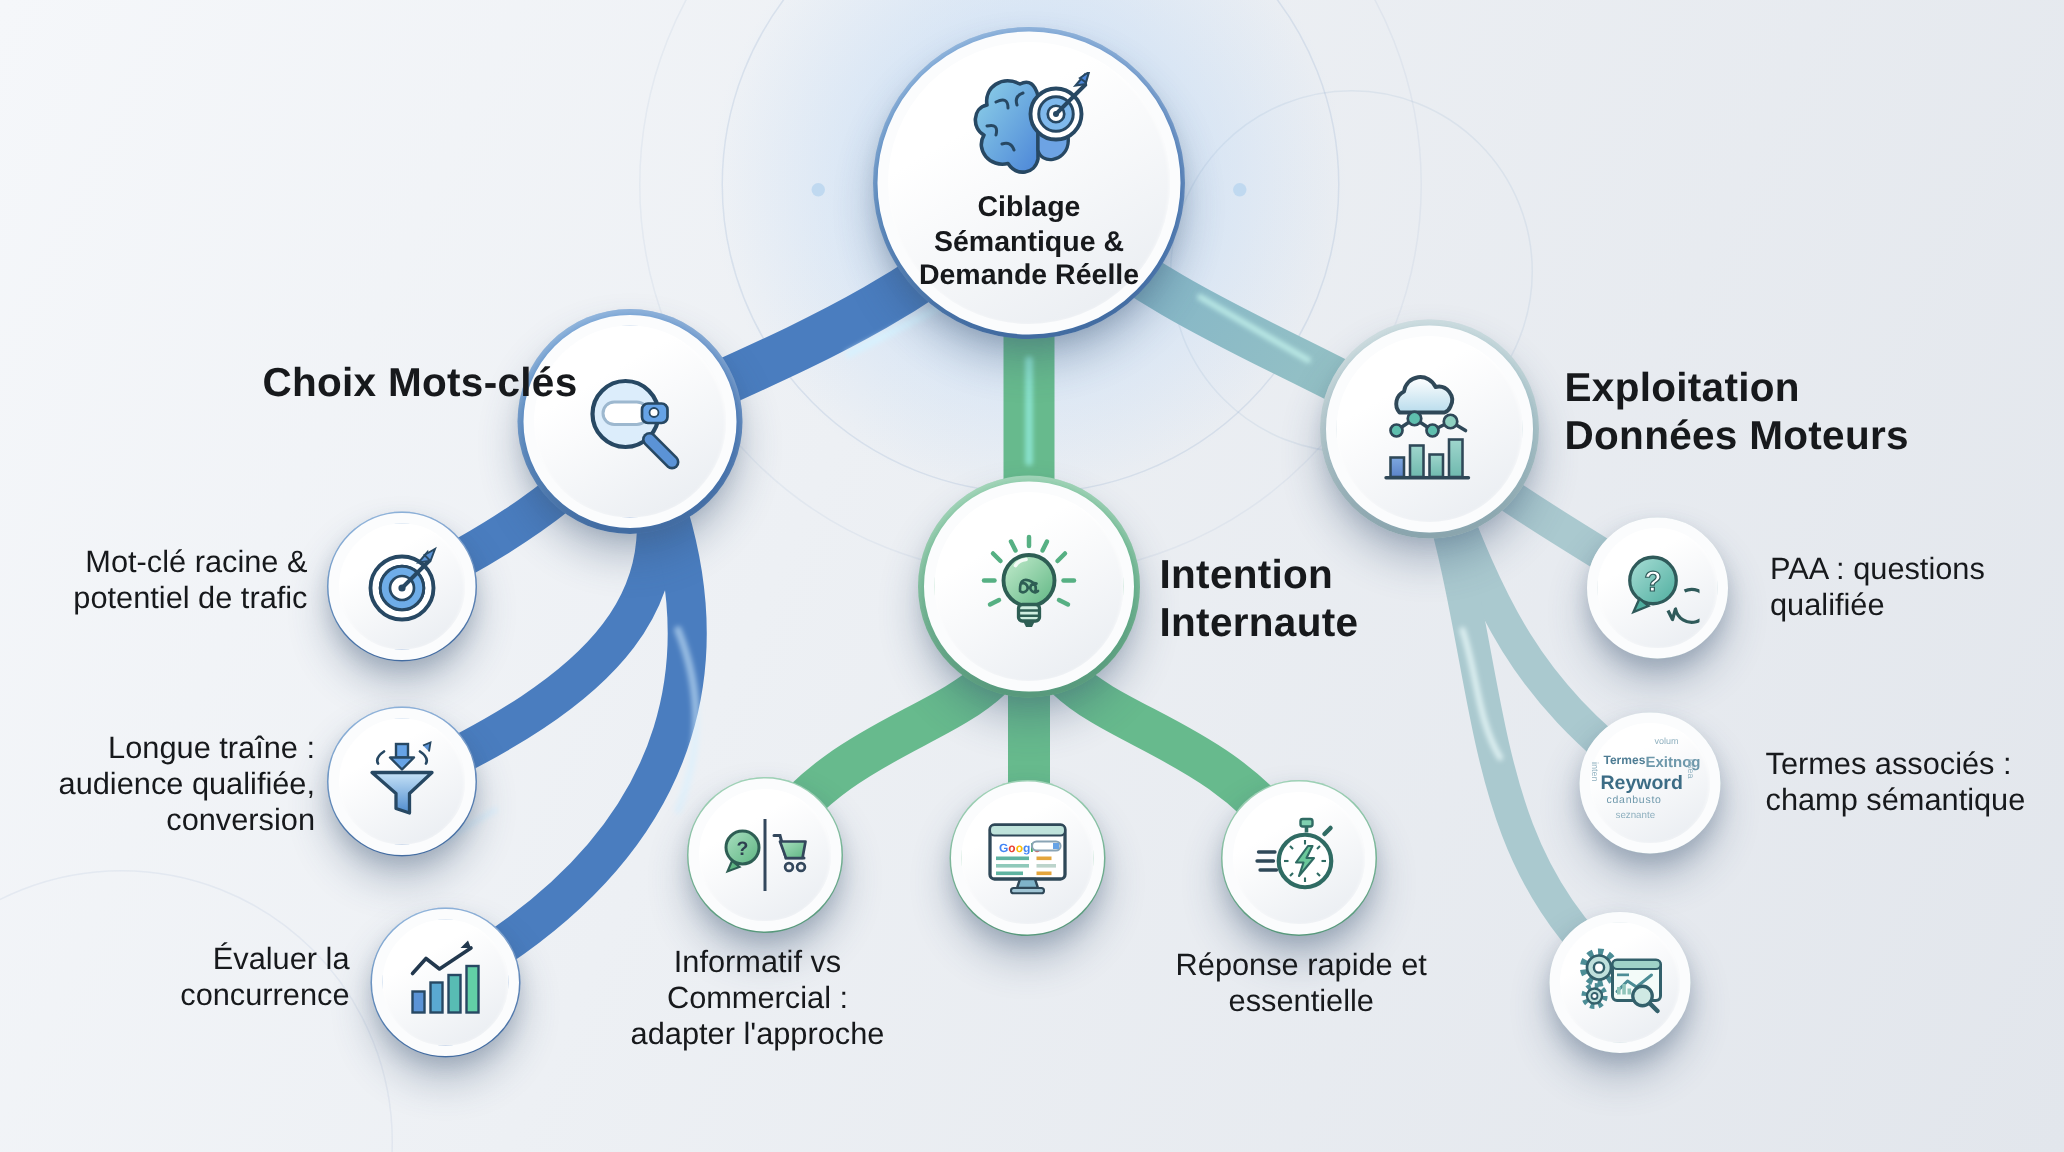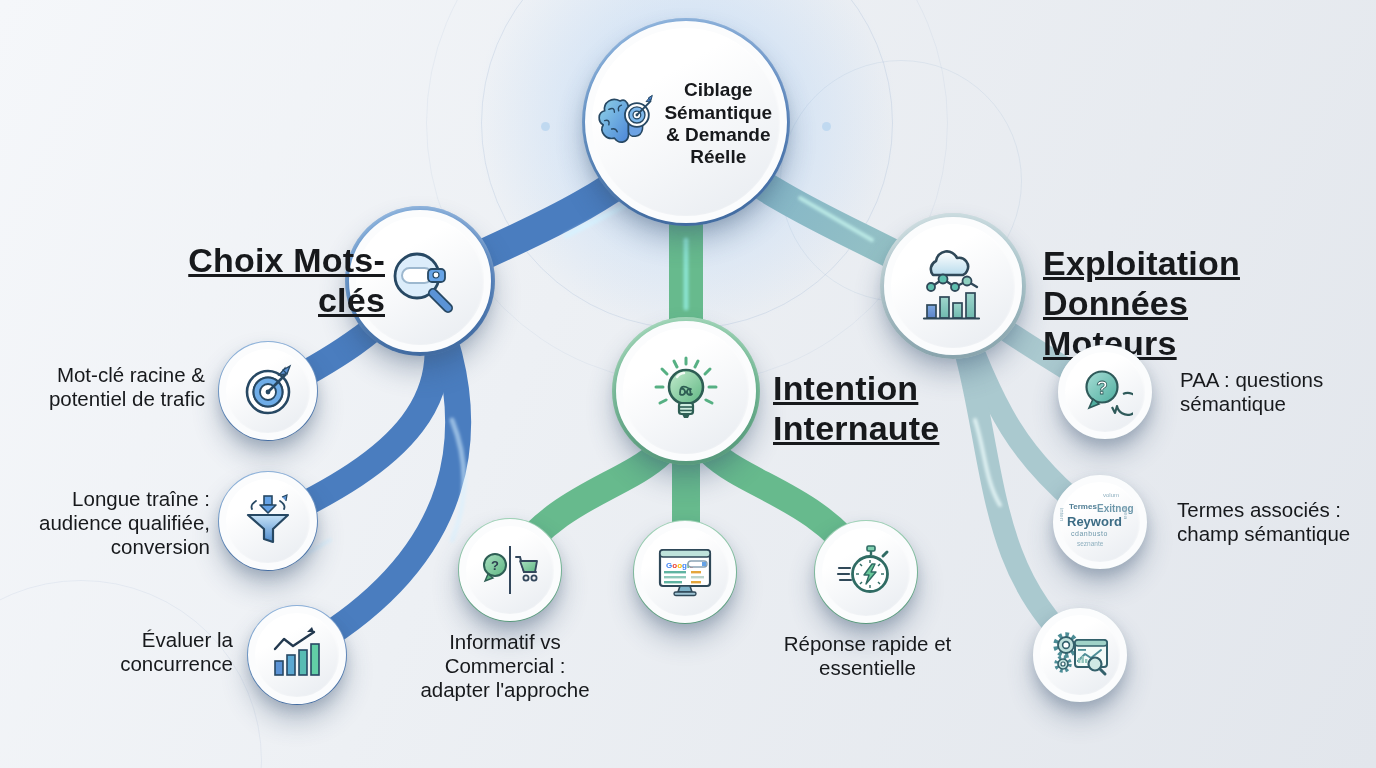--- a/index.html
+++ b/index.html
@@ -18,28 +18,28 @@
   .bgc4{left:-100px;top:580px;width:360px;height:360px;border:1px solid rgba(130,160,200,.12);}
   .glow{position:absolute;left:466px;top:-98px;width:440px;height:440px;border-radius:50%;
     background:radial-gradient(circle,rgba(185,214,246,.85) 0%,rgba(185,214,246,0) 68%);}
   .dot{position:absolute;width:9px;height:9px;border-radius:50%;background:#bcd7f0;opacity:.9;}
   
   svg.connectors{position:absolute;left:0;top:0;}
   
   .node{position:absolute;border-radius:50%;display:flex;align-items:center;justify-content:center;
     box-shadow:0 16px 26px rgba(50,75,110,.30),inset 0 5px 7px rgba(255,255,255,.35),inset 0 -5px 9px rgba(0,0,0,.14);}
   .disc{border-radius:50%;background:linear-gradient(150deg,#ffffff 30%,#e7ebf0 100%);
-    border:7px solid #fbfcfd;display:flex;flex-direction:row;align-items:center;justify-content:center;
+    border:7px solid #fbfcfd;display:flex;flex-direction:column;align-items:center;justify-content:center;
     box-shadow:0 6px 12px rgba(70,90,120,.22),inset 0 1px 3px rgba(255,255,255,.9);}
   .ring-blue{background:linear-gradient(140deg,#6aa0d8,#4a7dbf 70%);}
   .ring-green{background:linear-gradient(140deg,#83cba2,#67ba8d 70%);}
   .ring-teal{background:linear-gradient(140deg,#c3d6da,#aac9cf 70%);}
   
   .lbl{position:absolute;line-height:1.18;}
-  .branch-lbl{font-size:34px;font-weight:bold;letter-spacing:.2px;text-decoration:underline;}
+  .branch-lbl{font-size:27px;font-weight:bold;letter-spacing:.2px;}
   .sub-lbl{font-size:20.5px;}
   .sub-lbl .b{font-weight:normal;}
   .t-right{text-align:right;}
   .t-center{text-align:center;}
   .central-text{font-size:19px;font-weight:bold;text-align:center;width:176px;margin-top:4px;line-height:1.18;}
   
   .cloud{position:relative;width:74px;height:64px;}
   .cloud span{position:absolute;white-space:nowrap;}
   .cw-main{left:4px;top:24px;font-size:13px;font-weight:bold;color:#3c6c85;}
   .cw0{left:6px;top:12px;font-size:8px;font-weight:bold;color:#4f7d94;}
@@ -354,21 +354,21 @@
           </linearGradient>
         </defs>
         <path d="M18,2 a11,11 0 1 1 -6,12 l-2,7 l-3,-6" fill="none" stroke="#2f5a5a" stroke-width="2.2" stroke-linejoin="round"></path>
         <circle cx="-3" cy="-5" r="15.5" fill="url(#pbG)" stroke="#2f5a5a" stroke-width="2.2"></circle>
         <path d="M-12,7 l-4,9 l10,-4 z" fill="#4fae9f" stroke="#2f5a5a" stroke-width="1.6"></path>
         <text x="-3" y="2" font-size="19" font-weight="bold" fill="#ffffff" stroke="#2f5a5a" stroke-width="0.8" text-anchor="middle">?</text>
       </svg>
     </div>
   </div>
   <div class="lbl sub-lbl" style="left:1180px;top:368px;width:165px;">
-    <span class="b">PAA :</span><span> questions sémantique</span>
+    <span class="b">PAA :</span><span> questions qualifiée</span>
   </div>
 
   <div class="node ring-teal" style="left:1053px;top:475px;width:94px;height:94px;">
     <div class="disc" style="width:80px;height:80px;">
       <div class="cloud">
         <span class="cw0">Termes</span>
         <span class="cw1">Exitnog</span>
         <span class="cw-main">Reyword</span>
         <span class="cw2">cdanbusto</span>
         <span class="cw3">seznante</span>

